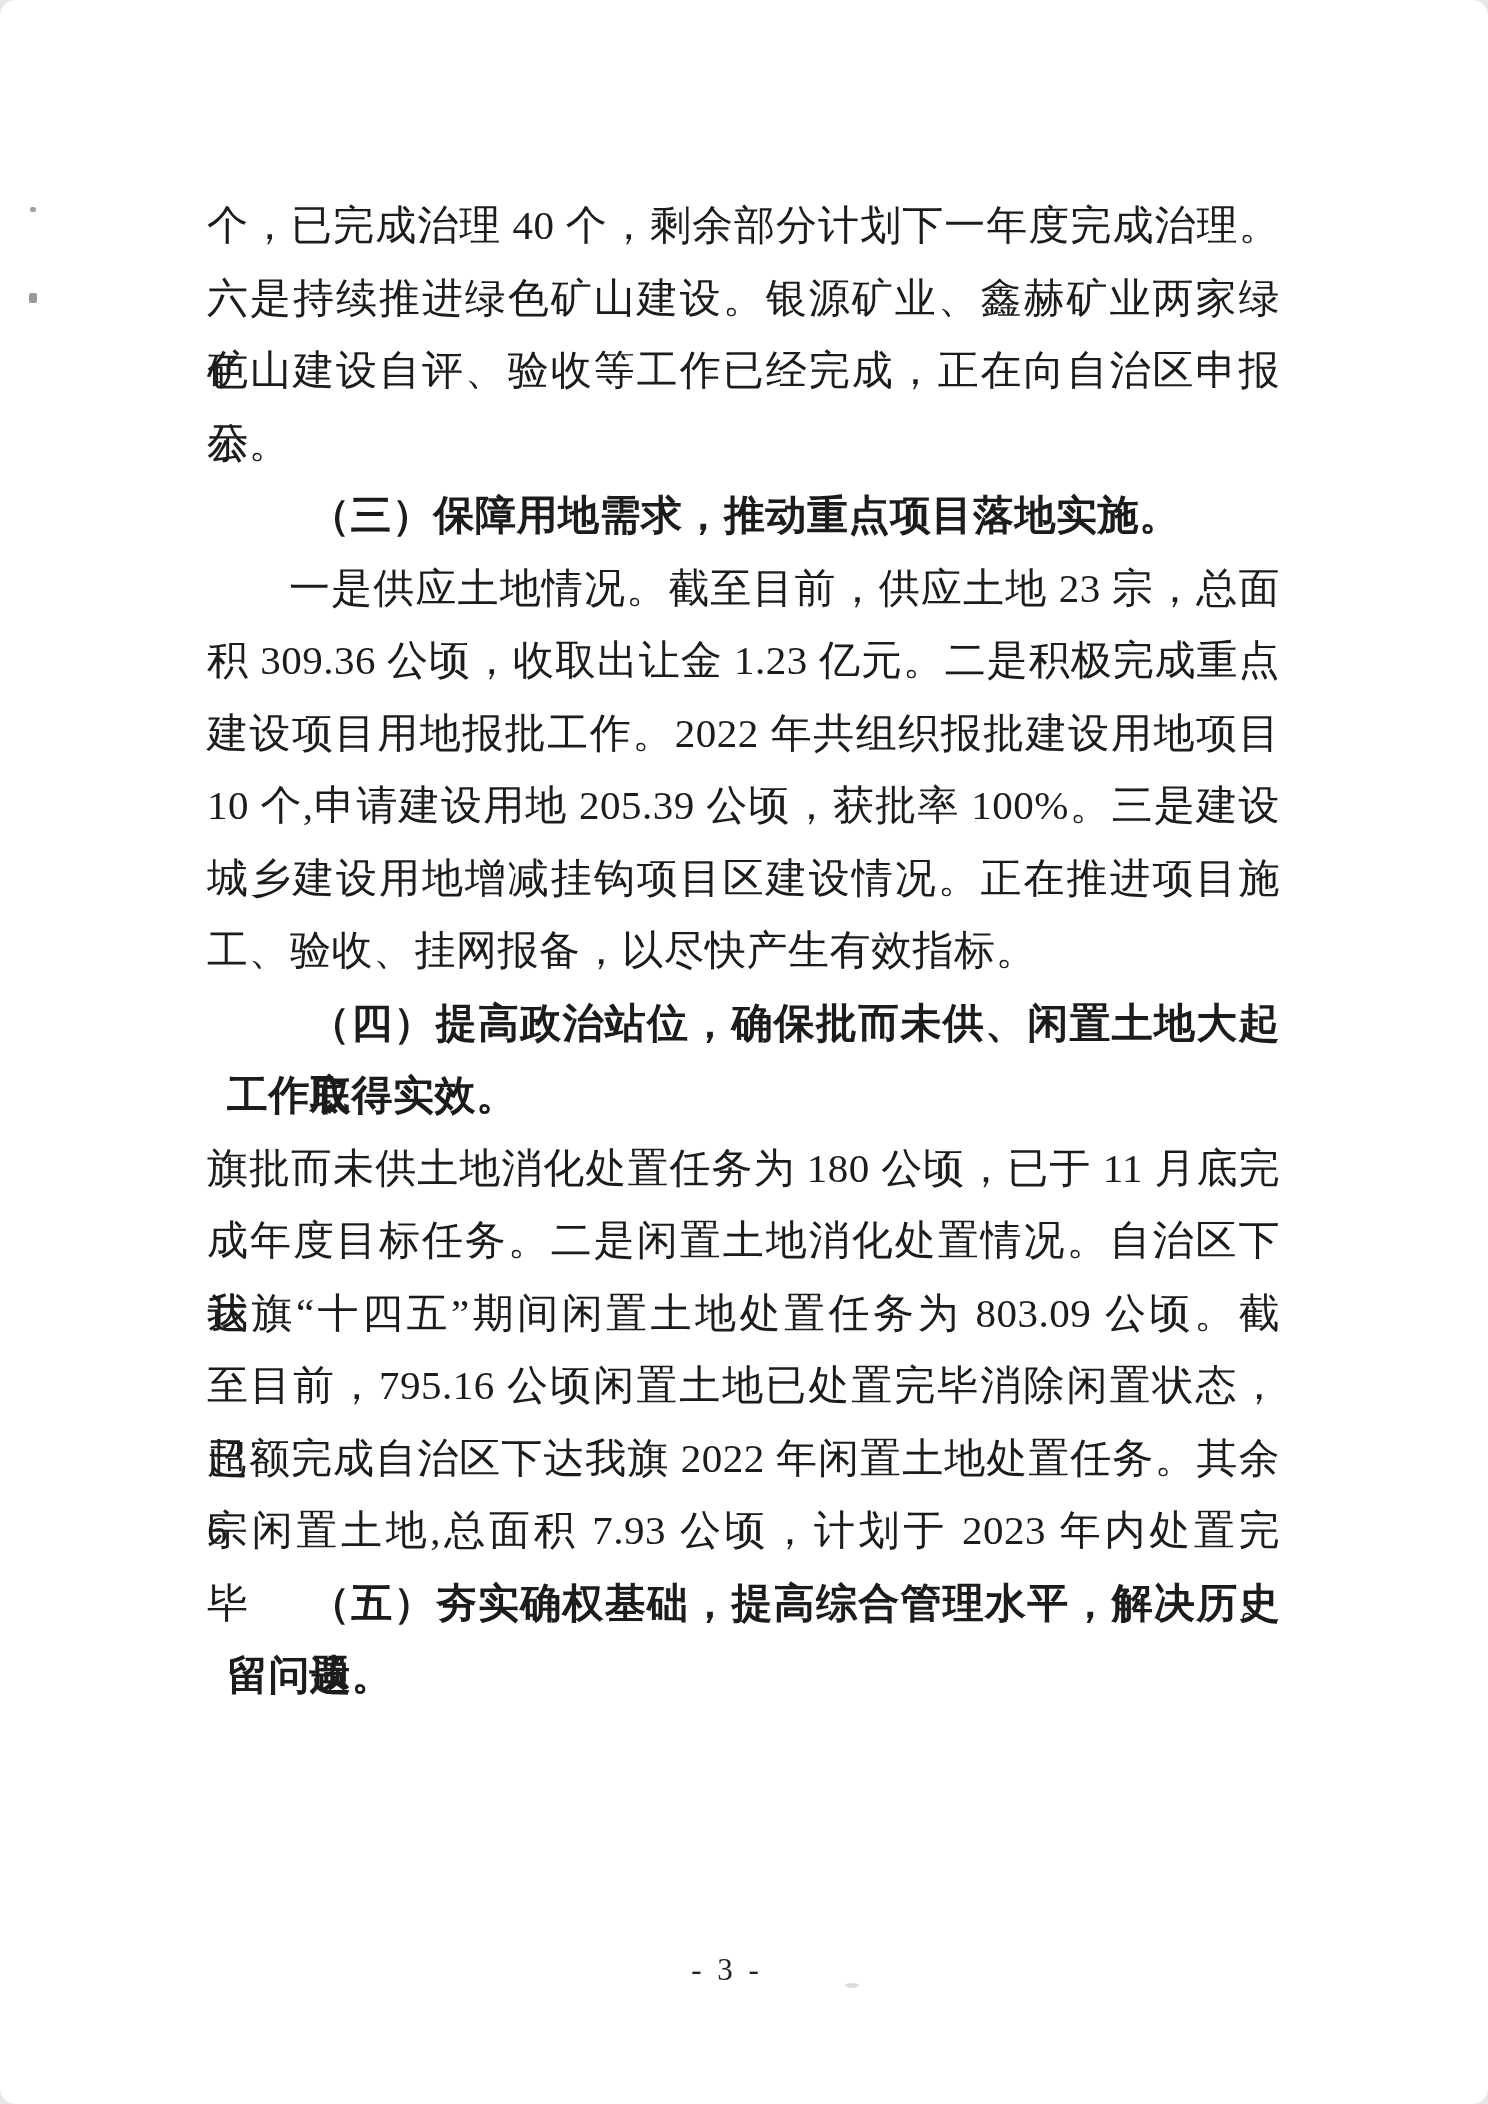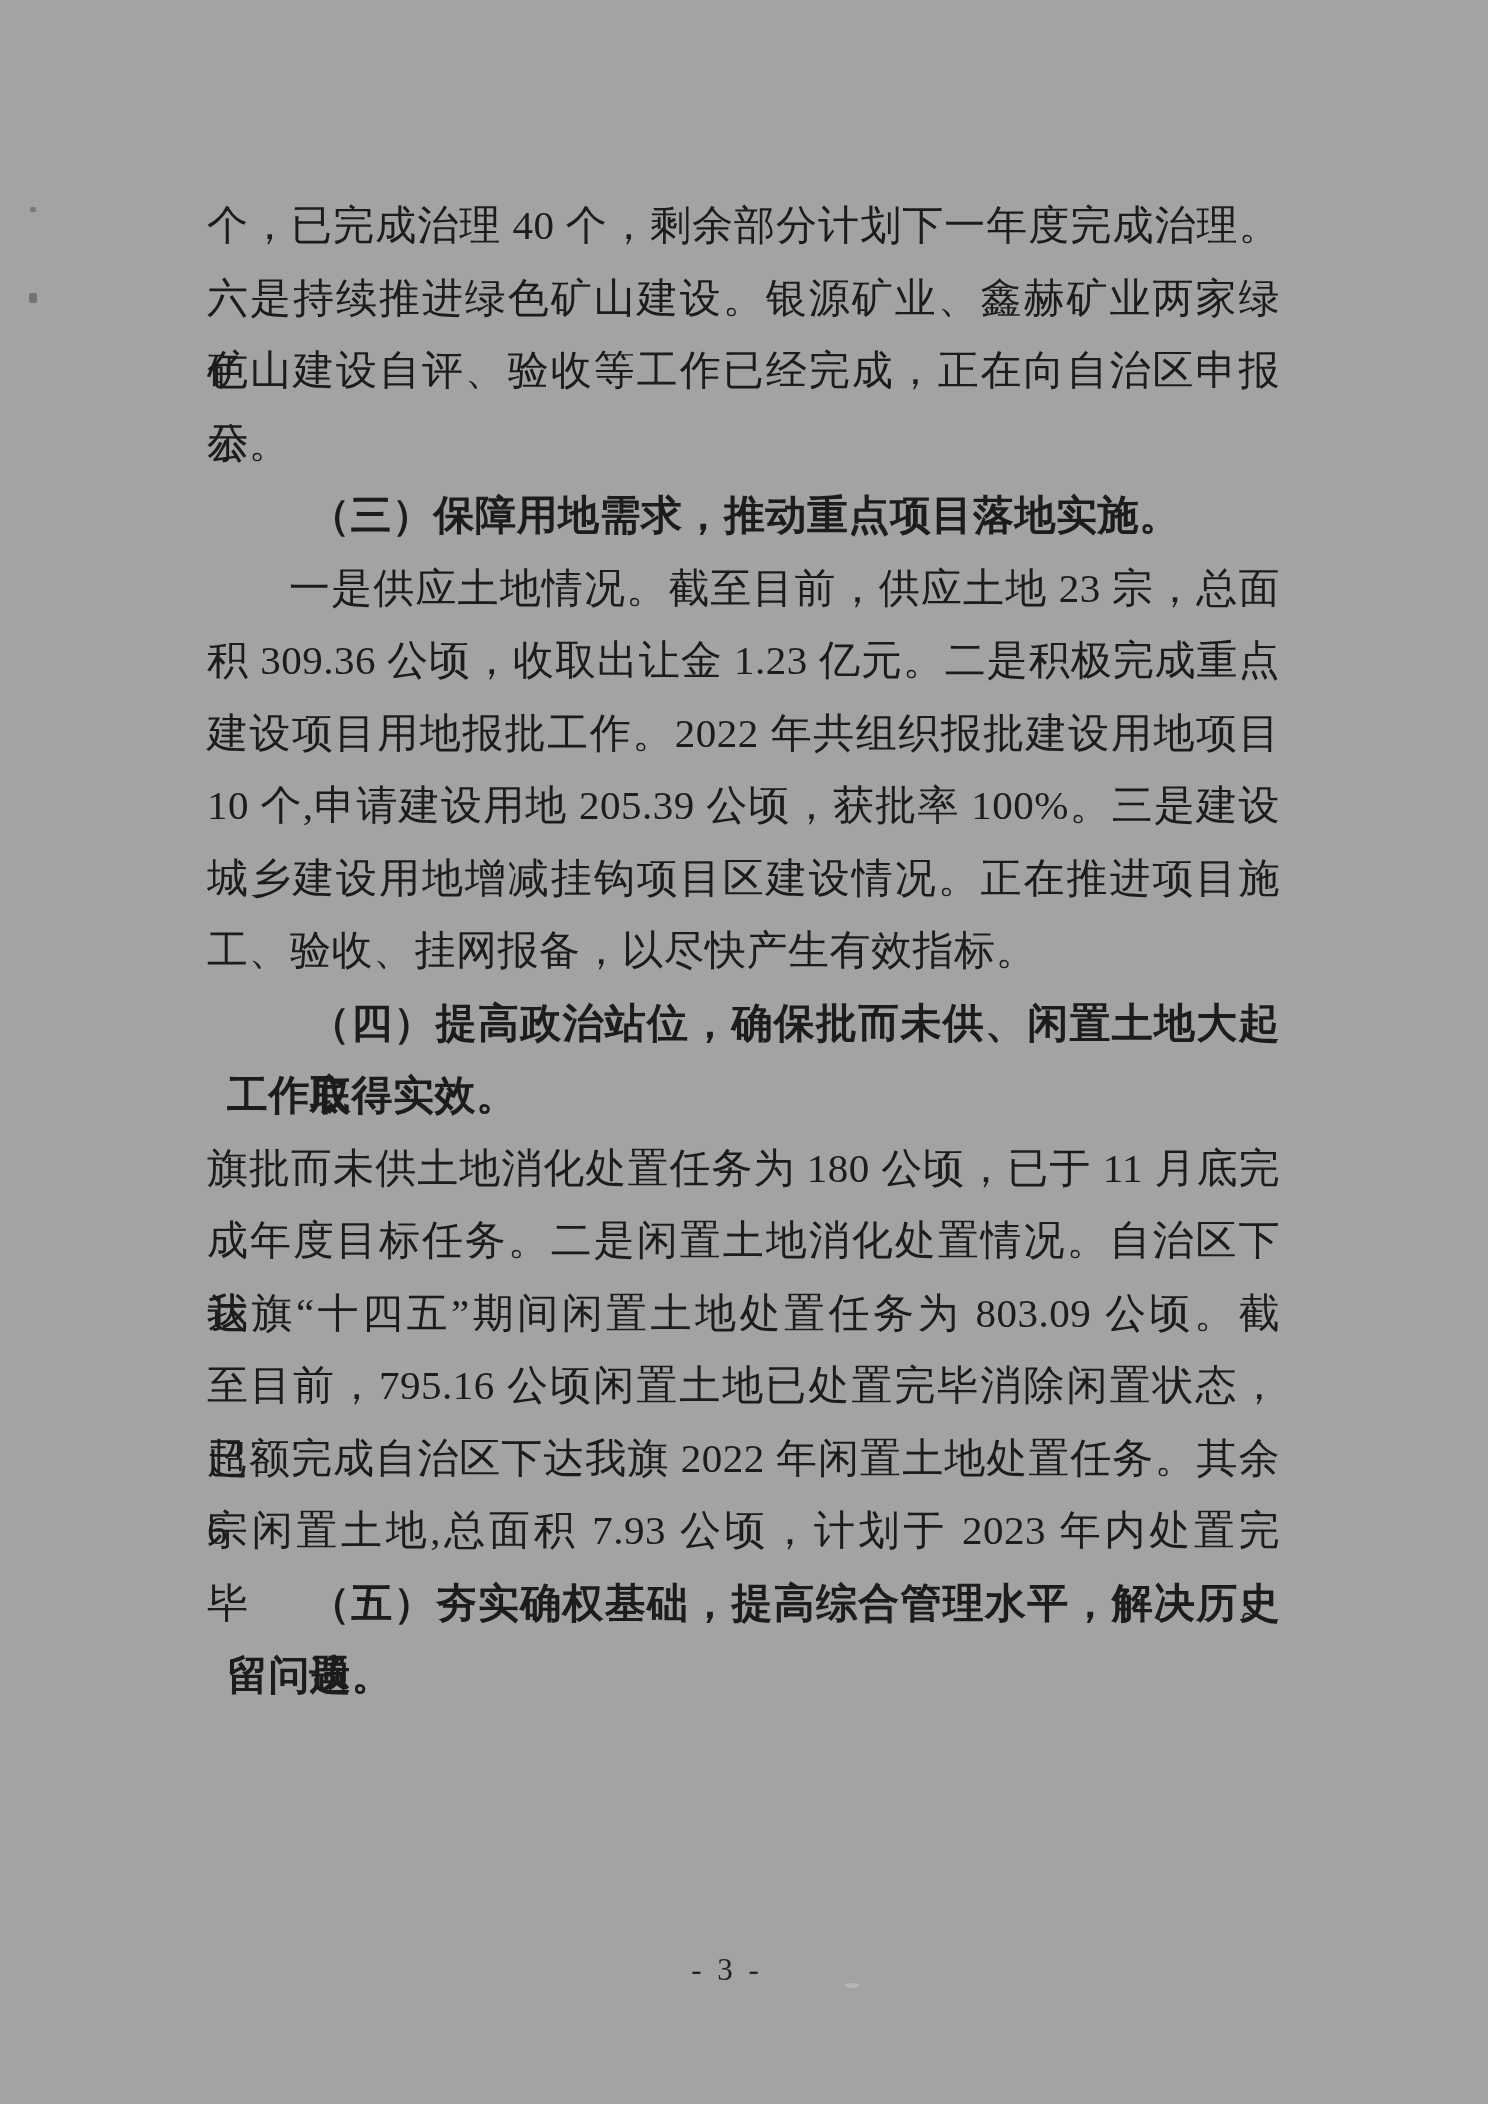--- a/index.html
+++ b/index.html
@@ -5,24 +5,25 @@
   html, body {
     margin: 0;
     padding: 0;
     background: #e8e8e8;
   }
   .page {
     position: relative;
     width: 1488px;
     height: 2104px;
     margin: 0 auto;
-    background: #a3a3a3;
+    background: #ffffff;
     overflow: hidden;
     font-family: "Liberation Serif", "DejaVu Serif", serif;
     color: #1c1c1c;
+    border-radius: 16px;
   }
   .text-block {
     position: absolute;
     left: 207px;
     top: 189px;
     width: 1073px;
   }
   .line {
     height: 72.5px;
     line-height: 72.5px;

